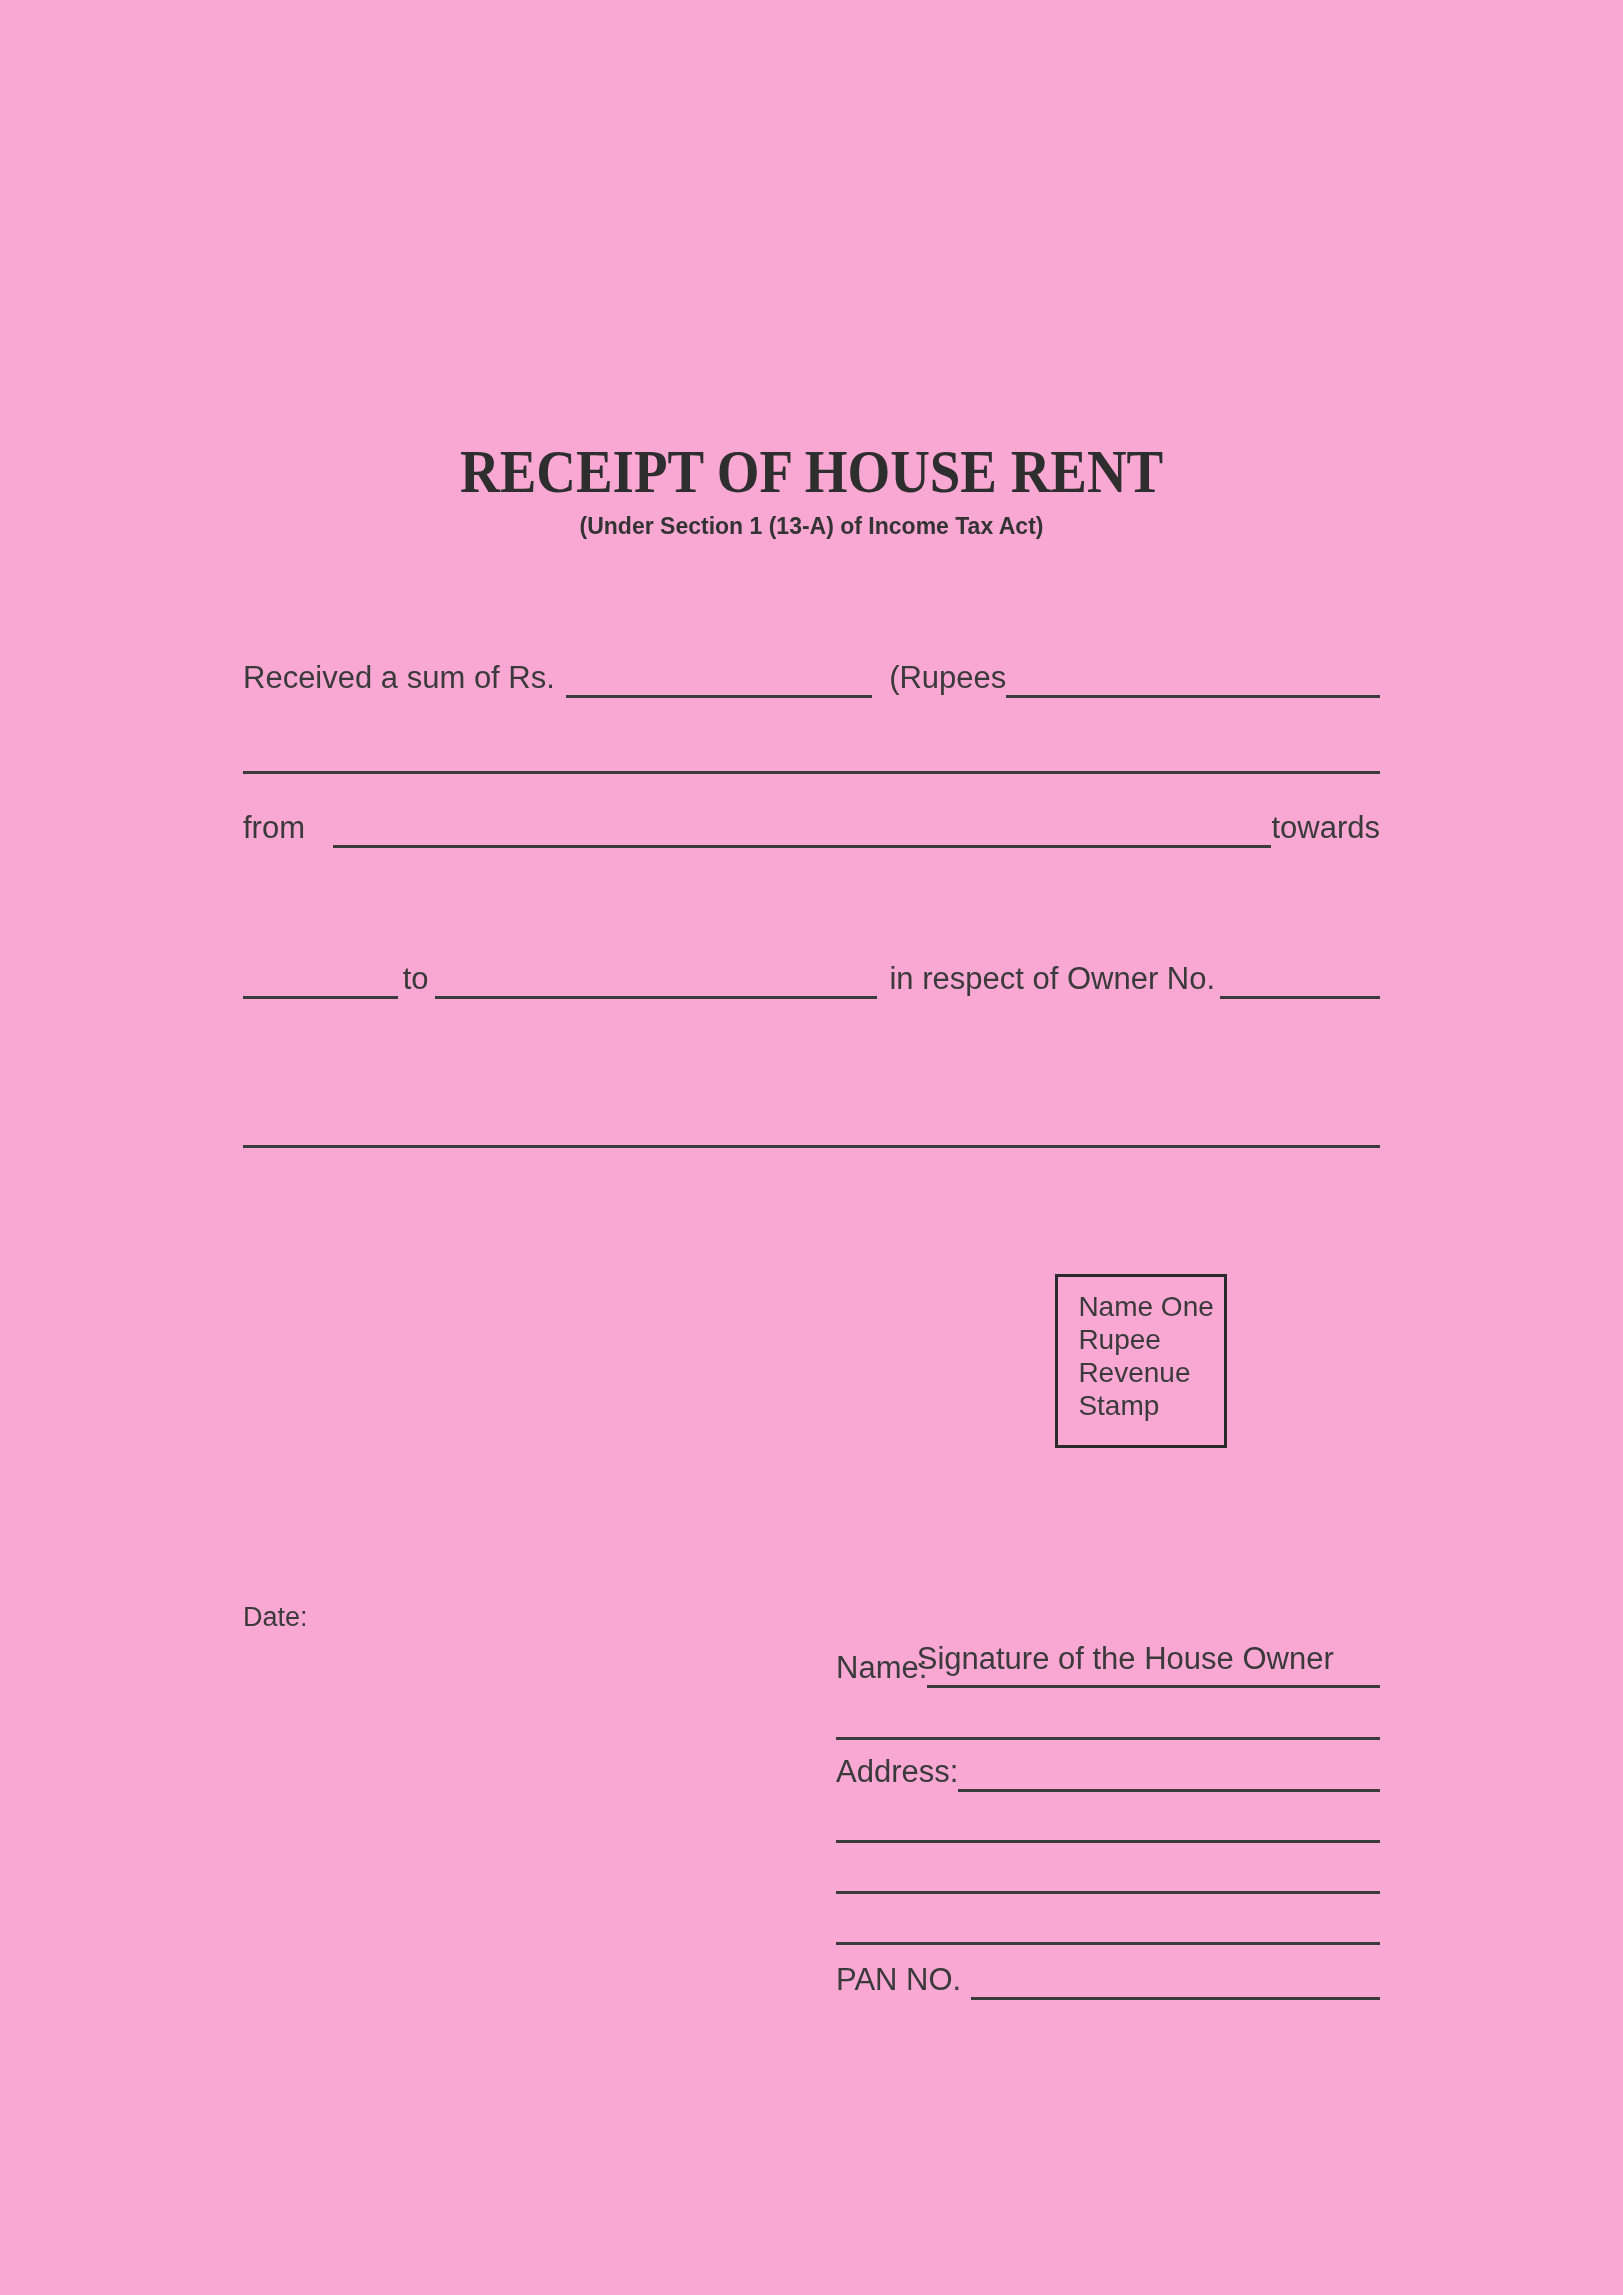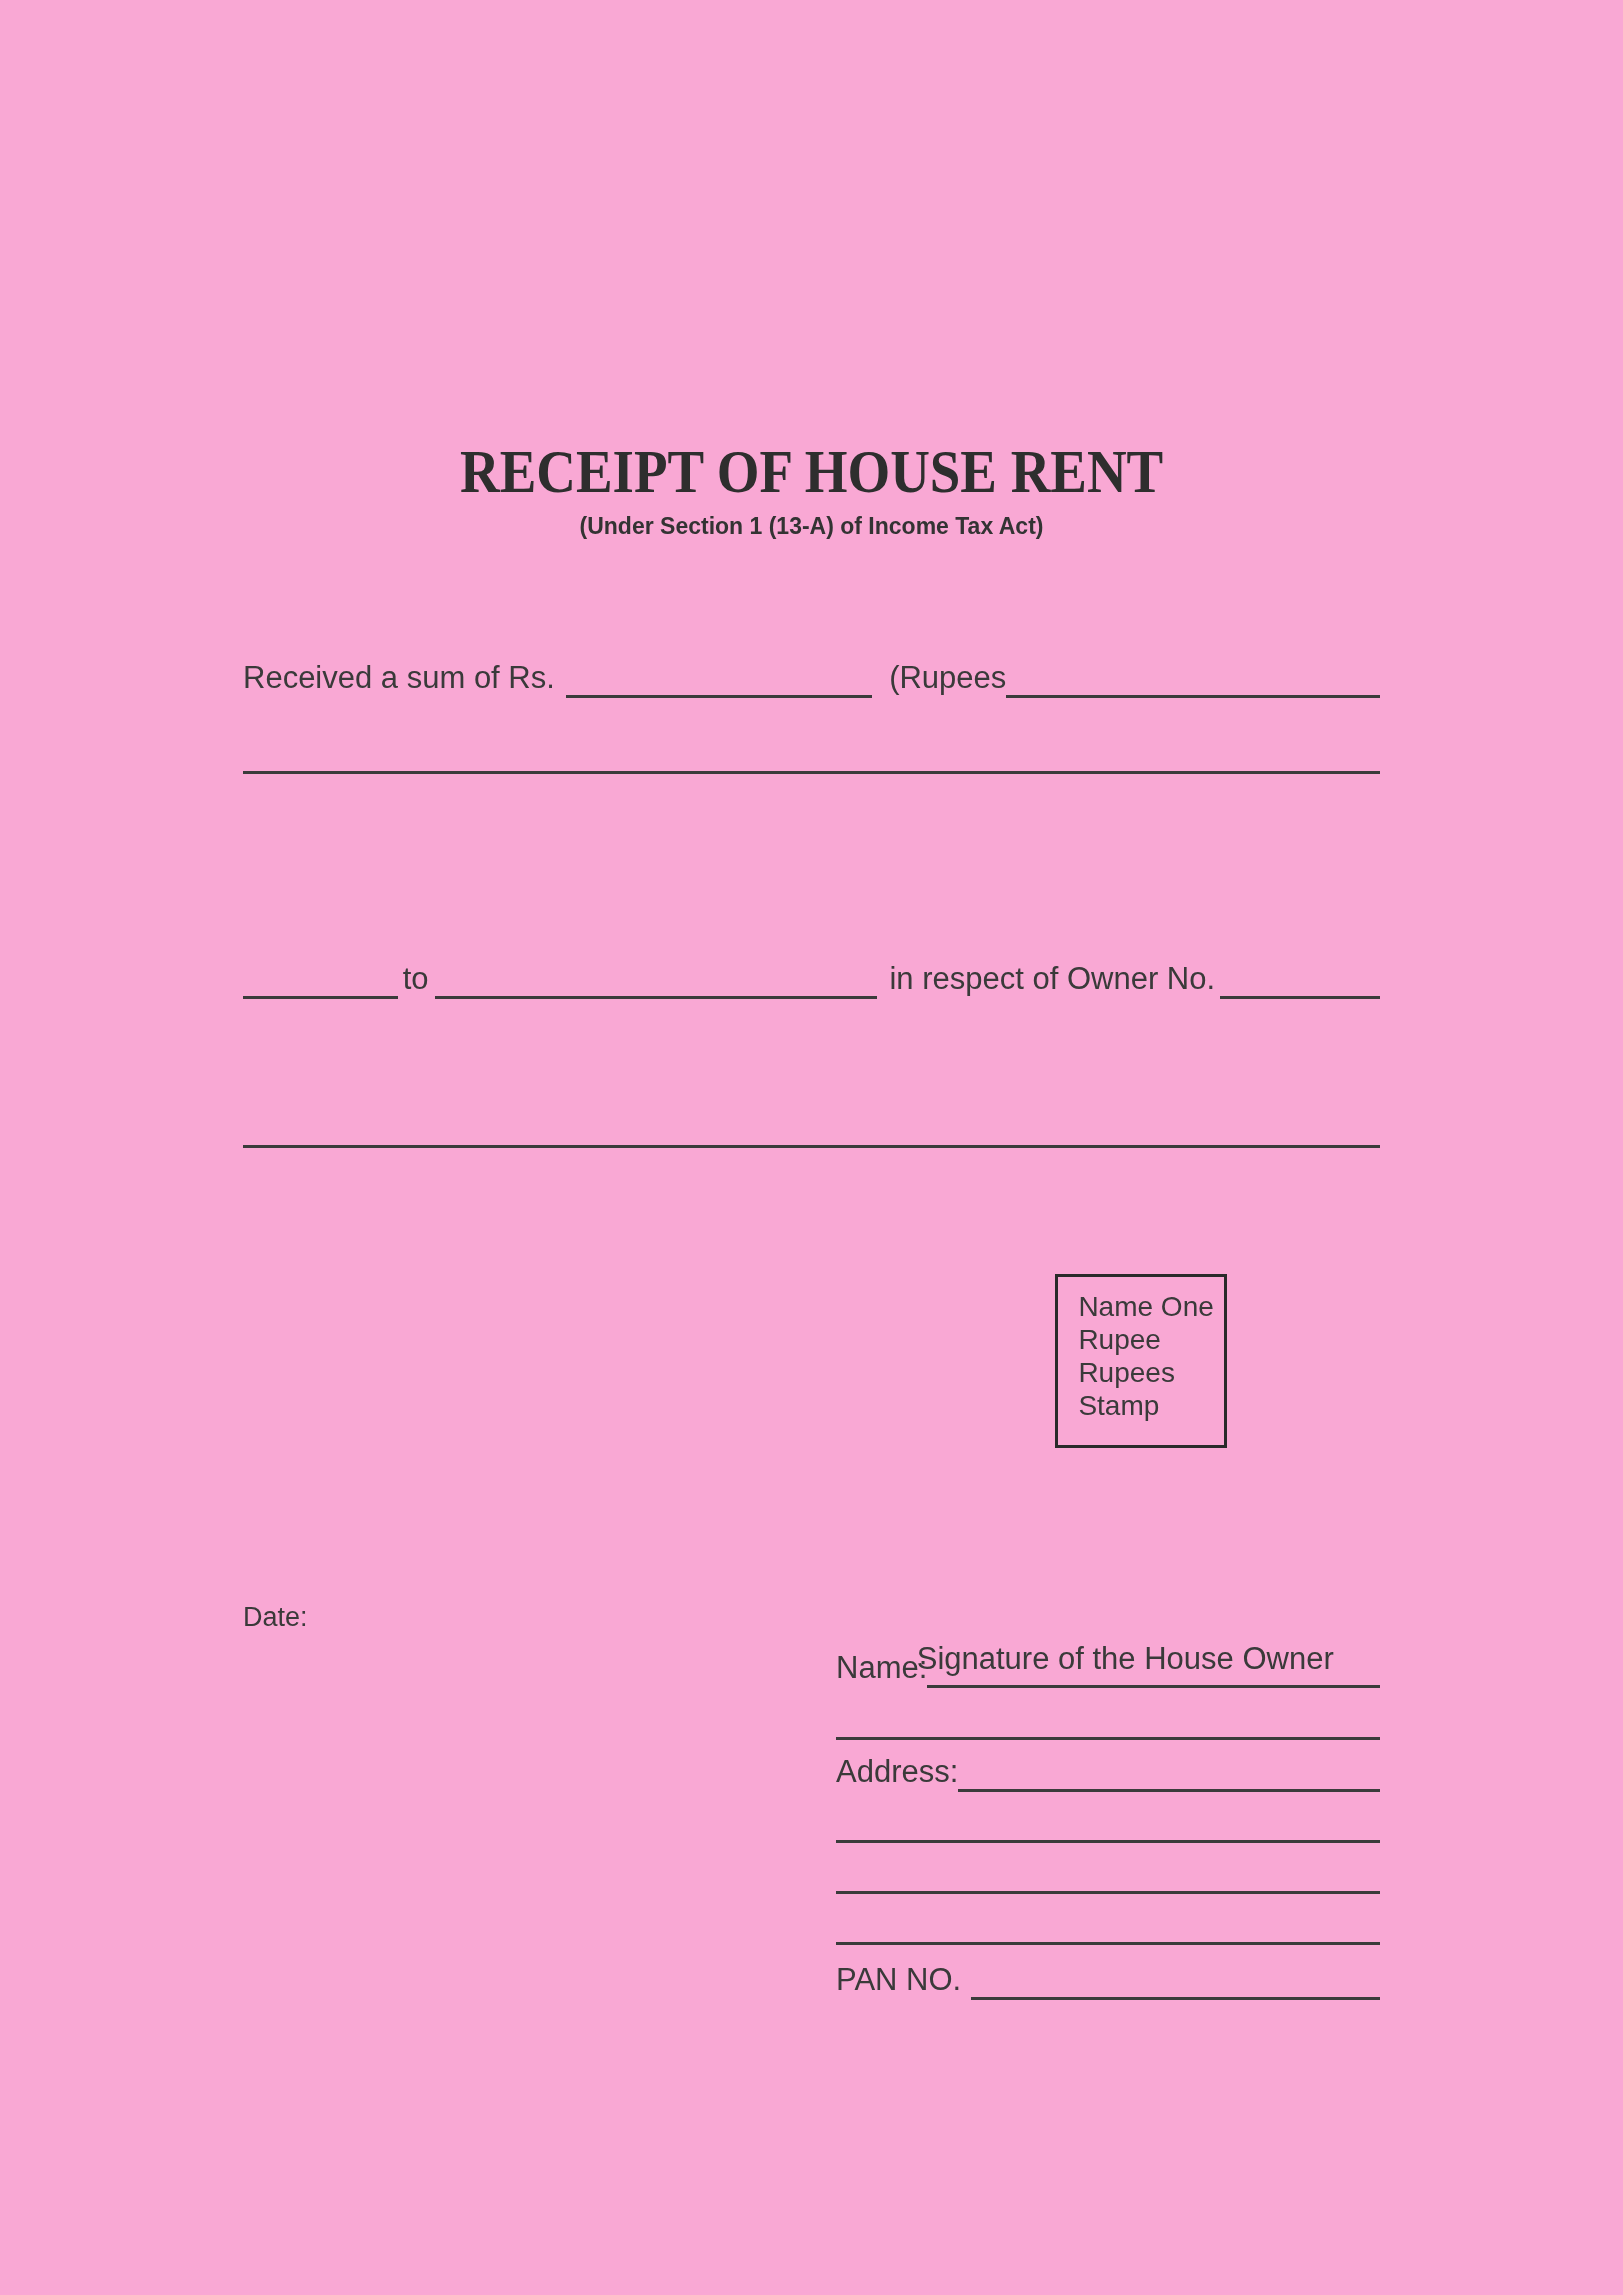--- a/index.html
+++ b/index.html
@@ -112,39 +112,44 @@
     <span class="lbl">Received a sum of Rs.</span>
     <span class="bl" style="width:306px; margin-left:11px;"></span>
     <span class="lbl" style="margin-left:17.3px;">(Rupees</span>
     <span class="bl grow"></span>
   </div>
 
   <div class="row" style="top:733px">
     <span class="bl grow"></span>
   </div>
 
+  <div class="row" style="top:807px">
+    <span class="lbl">from</span>
+    <span class="bl grow" style="margin-left:28px;"></span>
+    <span class="lbl">towards</span>
+  </div>
 
 
   <div class="row" style="top:958px">
     <span class="bl" style="width:155px;"></span>
     <span class="lbl" style="margin-left:4.7px;">to</span>
     <span class="bl" style="width:442px; margin-left:6.3px;"></span>
     <span class="lbl" style="margin-left:12.6px;">in respect of Owner No.</span>
     <span class="bl grow" style="margin-left:4.7px;"></span>
   </div>
 
 
   <div class="row" style="top:1107px">
     <span class="bl grow"></span>
   </div>
 
   <div class="stamp-box">
     <div>Name One</div>
     <div>Rupee</div>
-    <div>Rupees</div>
+    <div>Revenue</div>
     <div>Stamp</div>
   </div>
 
   <div class="date-label">Date:</div>
 
   <div class="frow center" style="top:1597px">
     <span>Signature of the House Owner</span>
   </div>
 
   <div class="frow" style="top:1647px">

